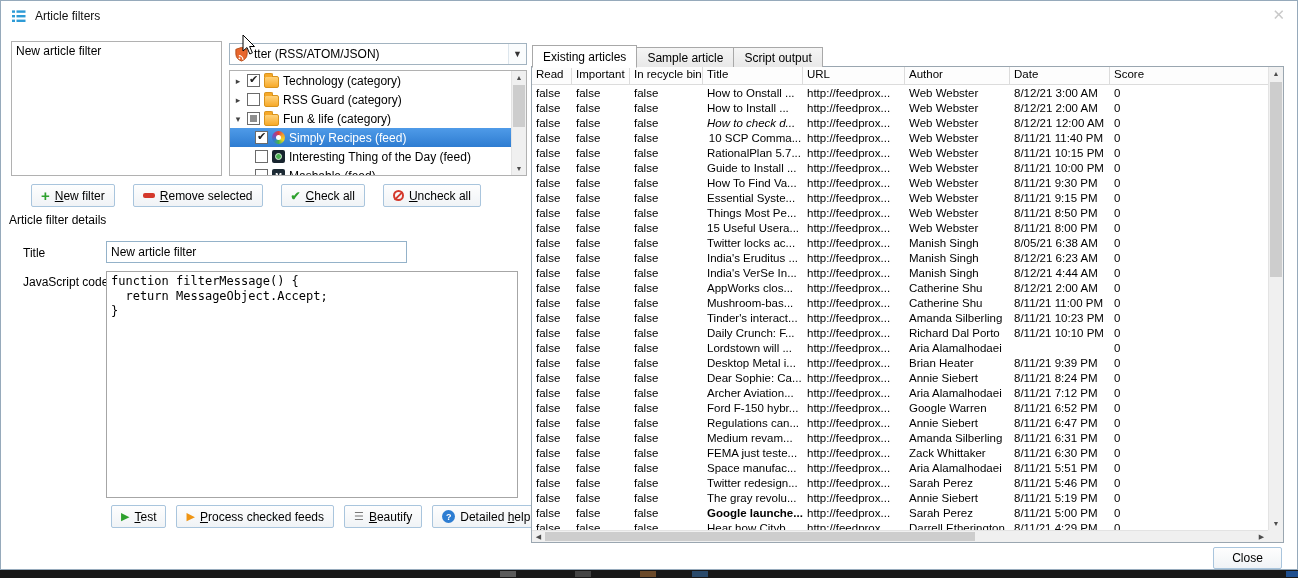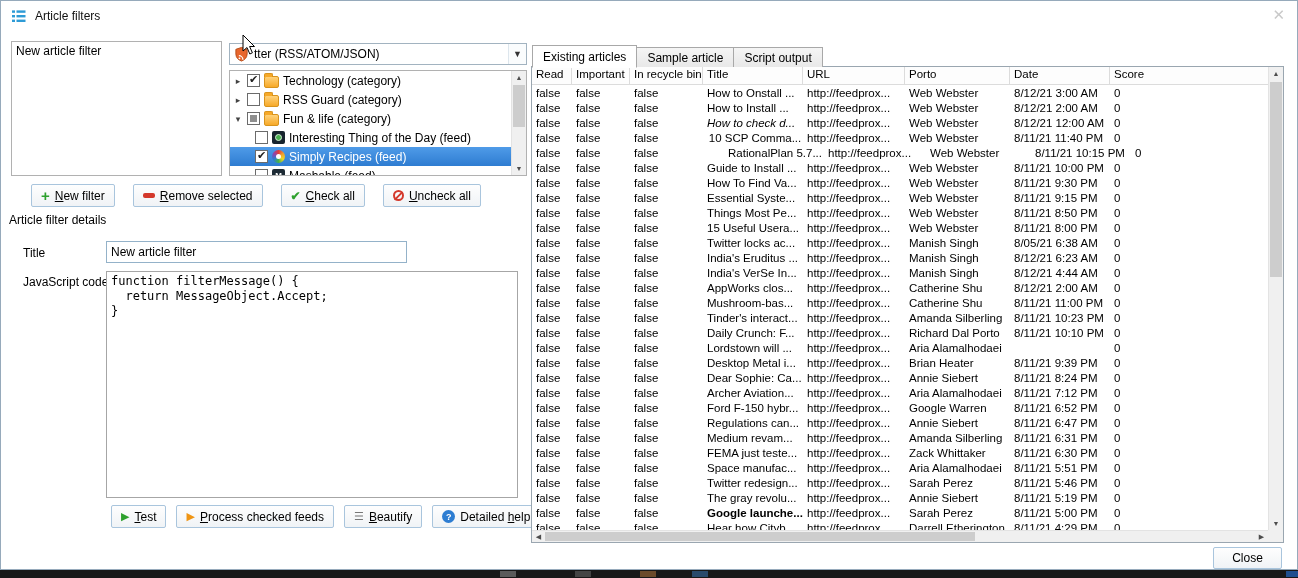--- a/index.html
+++ b/index.html
@@ -134,31 +134,31 @@
             <span class="cb unchecked"></span>
             <span class="ticon folder-icon"></span>
             <span class="tlbl">RSS Guard (category)</span>
           </div>
           <div class="trow-tree lvl0">
             <span class="exp">▾</span>
             <span class="cb partial"></span>
             <span class="ticon folder-icon"></span>
             <span class="tlbl">Fun &amp; life (category)</span>
           </div>
+          <div class="trow-tree lvl1 sel">
+            <span class="cb checked"></span>
+            <span class="ticon simply-recipes-icon"></span>
+            <span class="tlbl">Simply Recipes (feed)</span>
+          </div>
           <div class="trow-tree lvl1">
             <span class="cb unchecked"></span>
             <span class="ticon interesting-thing-icon">
               <span class="itd-dot"></span>
             </span>
             <span class="tlbl">Interesting Thing of the Day (feed)</span>
-          </div>
-          <div class="trow-tree lvl1 sel">
-            <span class="cb checked"></span>
-            <span class="ticon simply-recipes-icon"></span>
-            <span class="tlbl">Simply Recipes (feed)</span>
           </div>
           <div class="trow-tree lvl1">
             <span class="cb unchecked"></span>
             <span class="ticon mashable-icon">M</span>
             <span class="tlbl">Mashable (feed)</span>
           </div>
         </div>
       <div class="vscroll">
         <div class="sarrow">▲</div>
         <div class="sthumb" style="top:14px;height:42px"></div>
@@ -218,21 +218,21 @@
         <div class="tab">Script output</div>
       </div>
 
     <div class="tbl">
       <div class="thead">
           <div class="hc" style="width: 40px;">Read</div>
           <div class="hc" style="width: 58px;">Important</div>
           <div class="hc" style="width: 73px;">In recycle bin</div>
           <div class="hc" style="width: 100px;">Title</div>
           <div class="hc" style="width: 102px;">URL</div>
-          <div class="hc" style="width: 105px;">Porto</div>
+          <div class="hc" style="width: 105px;">Author</div>
           <div class="hc" style="width: 100px;">Date</div>
           <div class="hc fill">Score</div>
         </div>
       <div class="tbody">
           <div class="tr">
             <div class="td" style="width: 40px;">false</div>
             <div class="td" style="width: 58px;">false</div>
             <div class="td" style="width: 73px;">false</div>
             <div class="td" style="width: 100px;">How to Onstall ...</div>
             <div class="td" style="width: 102px;">http://feedprox...</div>
@@ -267,21 +267,21 @@
             <div class="td" style="width: 100px; text-align: center;">10 SCP Comma...</div>
             <div class="td" style="width: 102px;">http://feedprox...</div>
             <div class="td" style="width: 105px;">Web Webster</div>
             <div class="td" style="width: 100px;">8/11/21 11:40 PM</div>
             <div class="td fill">0</div>
           </div>
           <div class="tr">
             <div class="td" style="width: 40px;">false</div>
             <div class="td" style="width: 58px;">false</div>
             <div class="td" style="width: 73px;">false</div>
-            <div class="td" style="width: 100px; margin-left: 21px;">RationalPlan 5.7...</div>
+            <div class="td" style="width: 100px;">RationalPlan 5.7...</div>
             <div class="td" style="width: 102px;">http://feedprox...</div>
             <div class="td" style="width: 105px;">Web Webster</div>
             <div class="td" style="width: 100px;">8/11/21 10:15 PM</div>
             <div class="td fill">0</div>
           </div>
           <div class="tr">
             <div class="td" style="width: 40px;">false</div>
             <div class="td" style="width: 58px;">false</div>
             <div class="td" style="width: 73px;">false</div>
             <div class="td" style="width: 100px;">Guide to Install ...</div>

